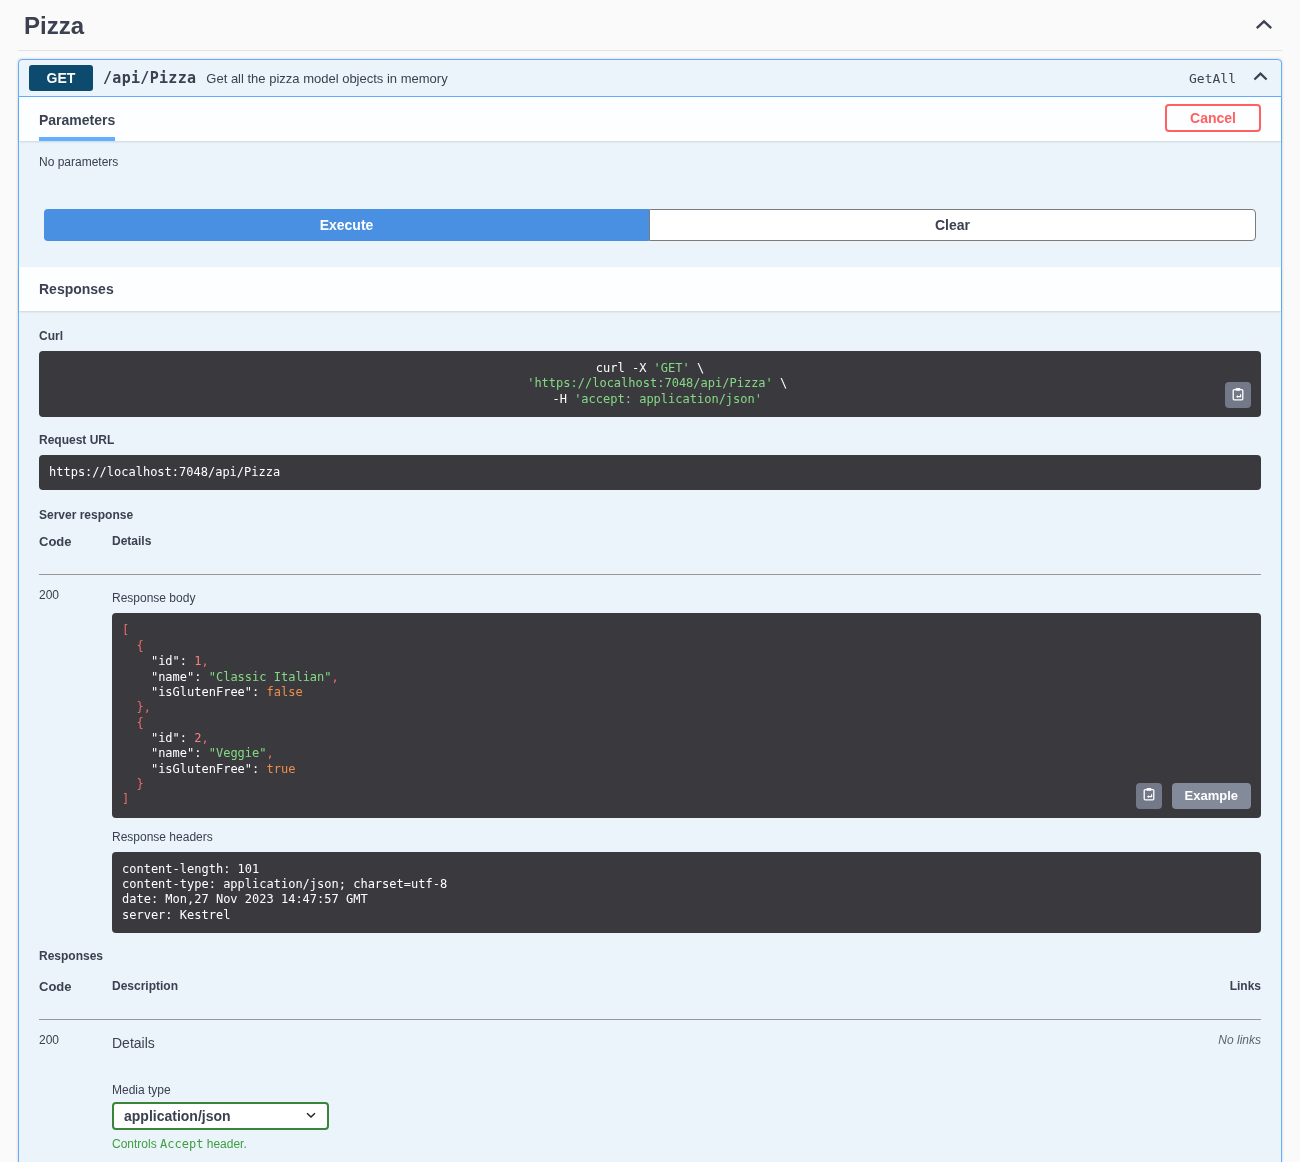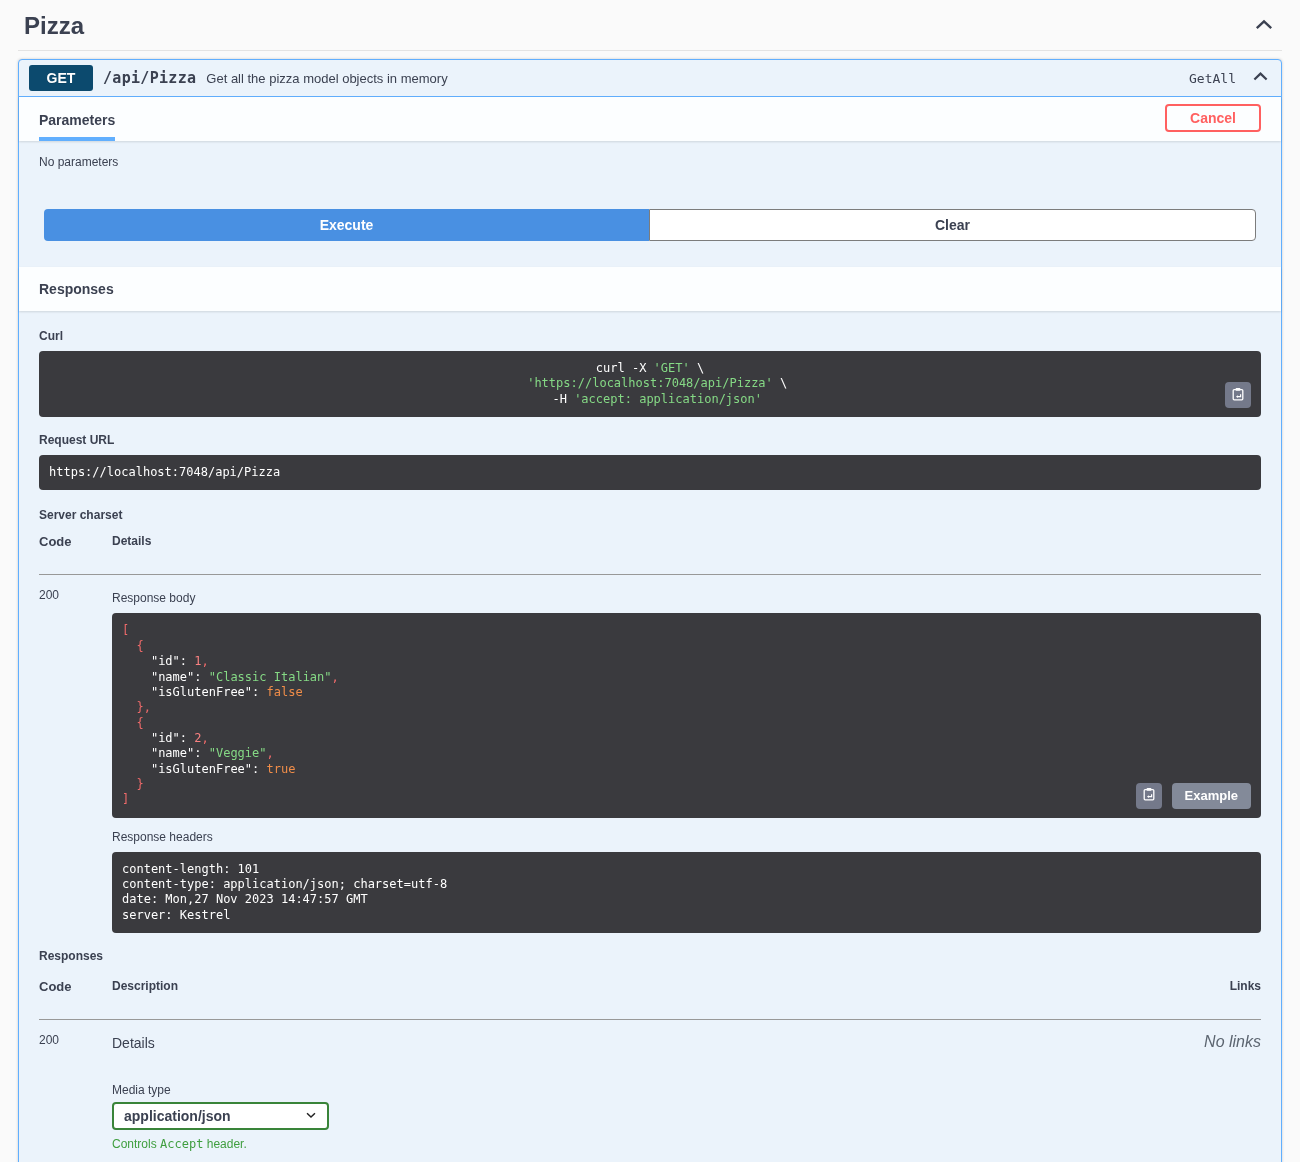--- a/index.html
+++ b/index.html
@@ -52,21 +52,21 @@
   .details-cell { flex: 1; min-width: 0; }
   .rb-label { font-size: 12px; margin: 3px 0 8px; }
   .body-pre-wrap { position: relative; margin-bottom: 12px; }
   .pre-actions { position: absolute; right: 10px; bottom: 9px; display: flex; gap: 10px; }
   .download-btn { background: #838a99; color: #fff; border: none; font-weight: 700; font-size: 13px; padding: 5px 13px; border-radius: 4px; cursor: pointer; }
   .icon-btn { width: 26px; height: 26px; background: #74798a; border: none; border-radius: 4px; cursor: pointer; display: flex; align-items: center; justify-content: center; }
 
   .doc-responses { margin-top: 16px; }
   .doc-title { font-size: 12px; font-weight: 700; margin-bottom: 16px; }
   .links-head { margin-left: auto; }
-  .links-cell { position: absolute; right: 0; top: 13px; font-size: 16px; font-style: italic; color: #5c6570; }
+  .links-cell { position: absolute; right: 0; top: 13px; font-size: 12px; font-style: italic; color: #5c6570; }
   .desc-text { font-size: 14px; padding-top: 2px; }
 
   .media-block { margin-top: 32px; }
   .media-label { font-size: 12px; margin-bottom: 5px; }
   .select-box { display: inline-flex; align-items: center; justify-content: space-between; width: 217px; background: #fff; border: 2px solid #398439; border-radius: 4px; padding: 4px 10px; font-size: 14px; font-weight: 600; cursor: pointer; }
   .controls-note { font-size: 12px; color: #3f9e3f; margin-top: 7px; }
   .controls-note .mono { font-size: 12px; }
 
   .model-tabs { display: flex; align-items: center; gap: 10px; margin-top: 24px; }
   .tab-example { font-size: 12px; font-weight: 700; cursor: pointer; }
@@ -140,21 +140,21 @@
                 <path d="M7 8.2 5.2 9.6 7 11z" fill="#fff"></path>
               </svg>
           </span>
         </button>
       </div>
     </div>
 
     <div class="blk-label">Request URL</div>
     <pre class="code requrl-pre"><div><span class="tok-p">https://localhost:7048/api/Pizza</span></div></pre>
 
-    <div class="blk-label" style="margin-bottom:12px;">Server charset</div>
+    <div class="blk-label" style="margin-bottom:12px;">Server response</div>
 
     <div>
       <div class="tbl-head">
         <div class="col-code" style="font-size:13px;">Code</div>
         <div>Details</div>
       </div>
       <div class="tbl-row">
         <div class="col-code status-code">200</div>
         <div class="details-cell">
           <div class="rb-label">Response body</div>

